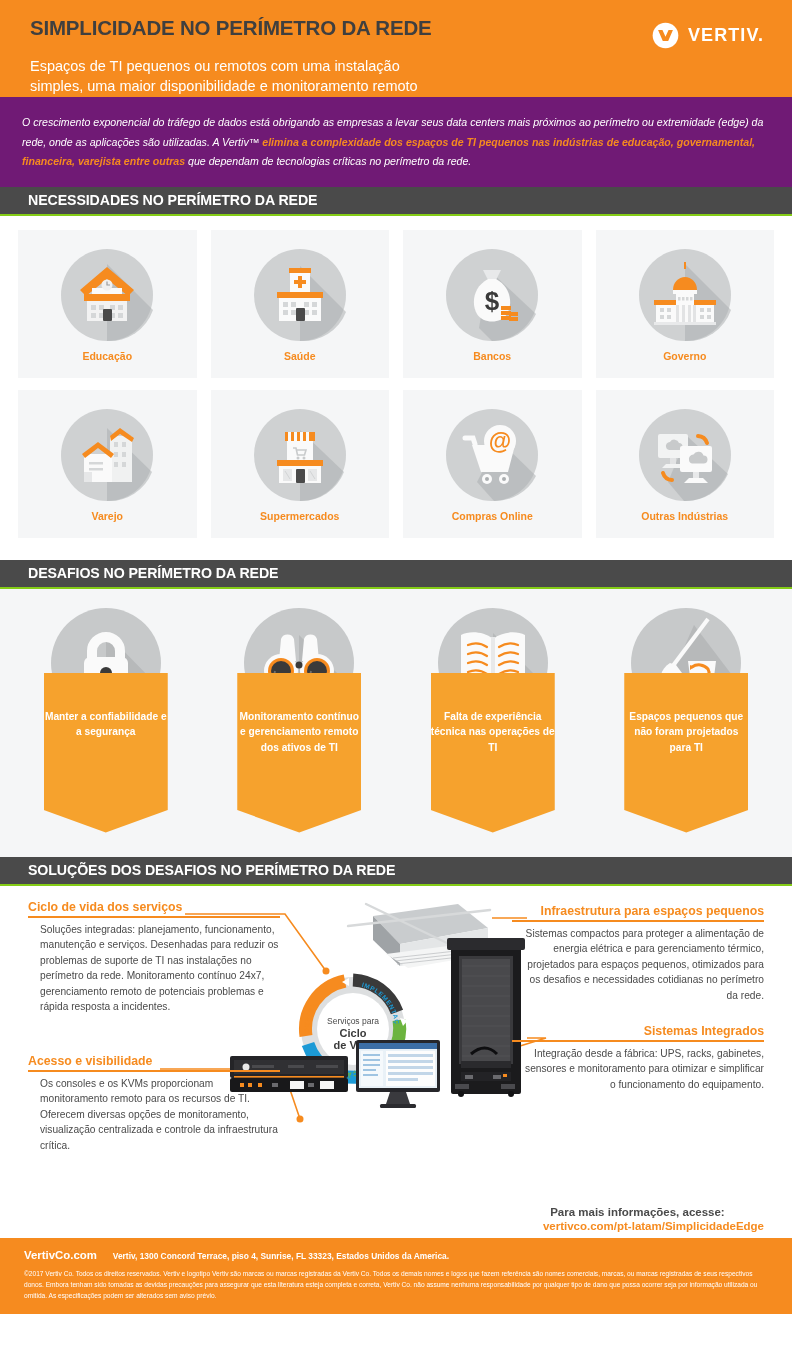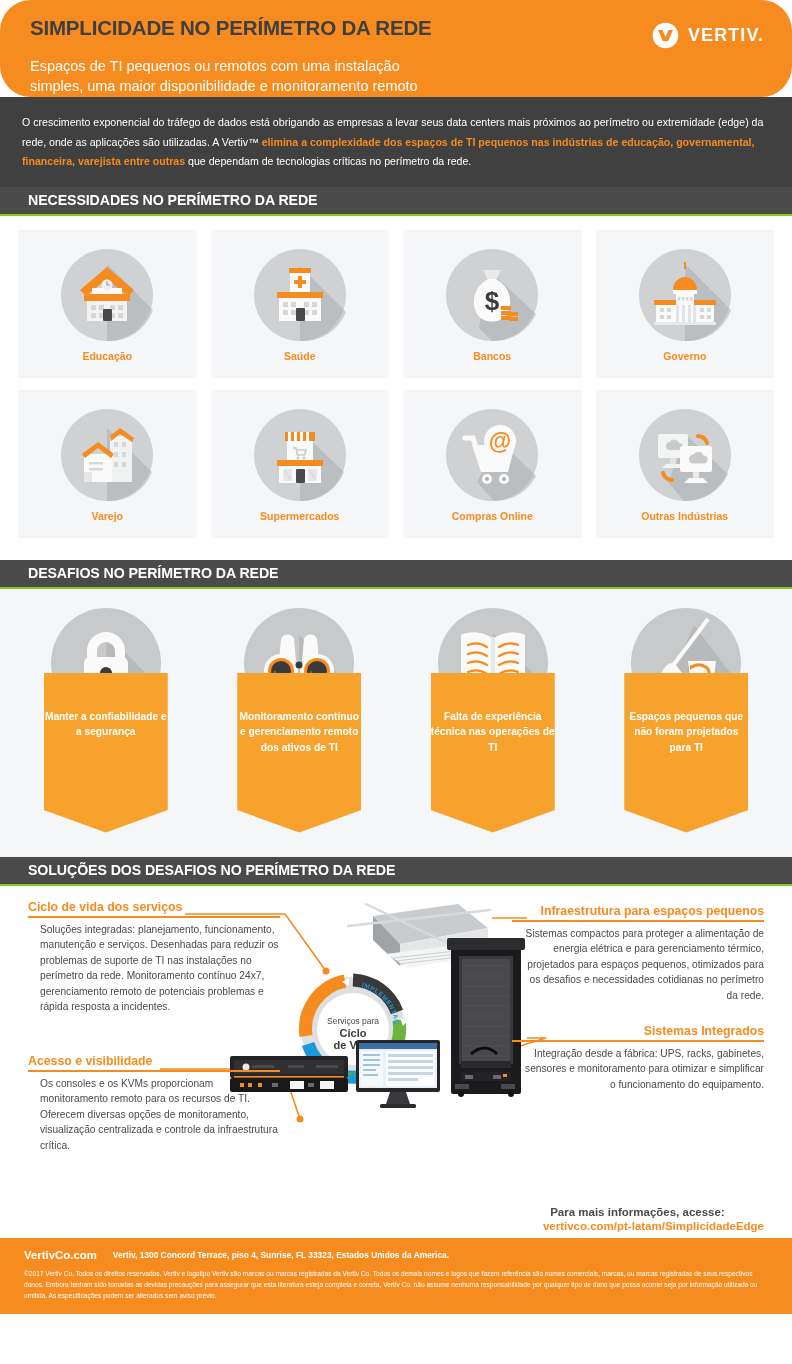--- a/index.html
+++ b/index.html
@@ -8,42 +8,41 @@
     width:792px; height:1364px; overflow:hidden;
     font-family:"Liberation Sans", sans-serif;
     -webkit-font-smoothing:antialiased;
   }
   .page { position:relative; width:792px; height:1364px; background:#fff; }
 
   
   .header {
     position:relative; height:97px; background:#F68B1F;
     padding:16px 30px 0 30px;
-    border-radius:31px;
   }
   .header-title {
     font-size:20.5px; font-weight:bold; color:#3f3f3f;
     letter-spacing:-0.2px; line-height:24px;
   }
   .header-sub {
     margin-top:16px; font-size:14.5px; color:#ffffff;
     line-height:20px; font-weight:400;
   }
   .logo-wrap {
     position:absolute; right:28px; top:22px;
     display:flex; align-items:center; gap:9px;
   }
   .logo-mark { width:27px; height:27px; display:block; }
   .logo-text {
     font-size:18px; font-weight:bold; color:#fff; letter-spacing:1.1px;
   }
 
   
   .intro {
-    background:#404040; padding:16px 22px 15px 22px;
+    background:#701a75; padding:16px 22px 15px 22px;font-style:italic;
   }
   .intro p {
     font-size:10.6px; line-height:19.5px; color:#ffffff; text-align:left;
   }
   .intro .hl { color:#F68B1F; font-weight:bold; }
 
   
   .secbar {
     background:#4A4A4A; height:29px; display:flex; align-items:center;
     padding-left:28px; border-bottom:2px solid #84cc16;
@@ -102,21 +101,21 @@
   .right-block { right:28px; width:252px; text-align:right; }
 
   .cta {
     position:absolute; right:28px; bottom:6px; text-align:center;
   }
   .cta-line1 { font-size:11.5px; font-weight:bold; color:#4A4A4A; }
   .cta-line2 { font-size:11.5px; font-weight:bold; color:#F68B1F; margin-top:2px; }
 
   
   .footer { background:#F68B1F; padding:11px 24px 12px 24px; }
-  .foot-top { display:flex; align-items:center; gap:16px; }
+  .foot-top { display:flex; align-items:flex-end; gap:16px; }
   .foot-brand { font-size:11.4px; font-weight:bold; color:#fff; }
   .foot-addr { font-size:8.4px; font-weight:bold; color:#fff; }
   .foot-legal {
     margin-top:7px; font-size:6.6px; line-height:11.4px; color:#fff;
   }
 
   
   .art-svg { position:absolute; }
 </style>
 </head>

